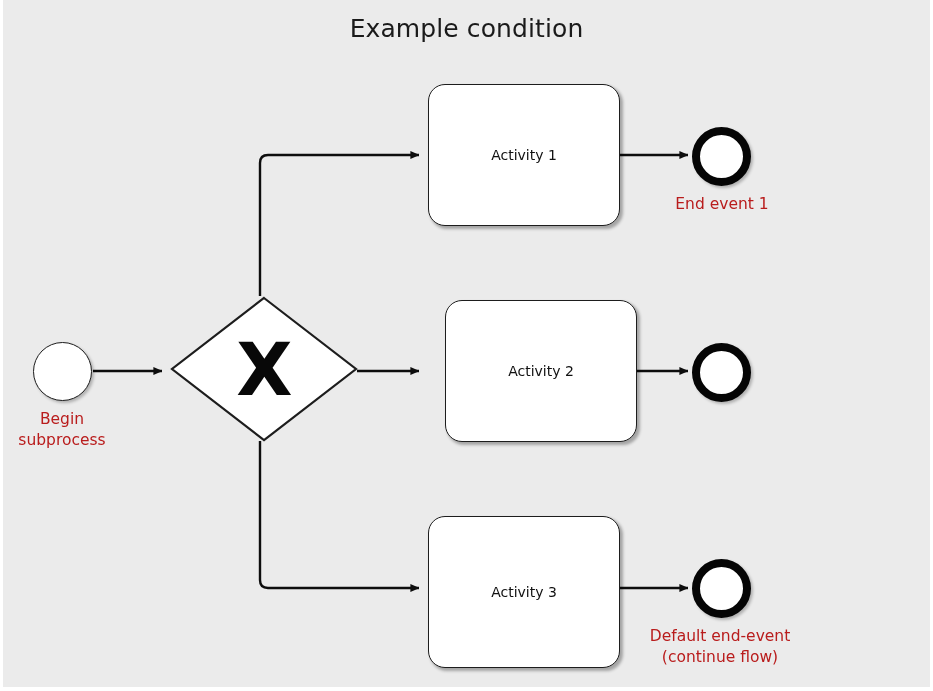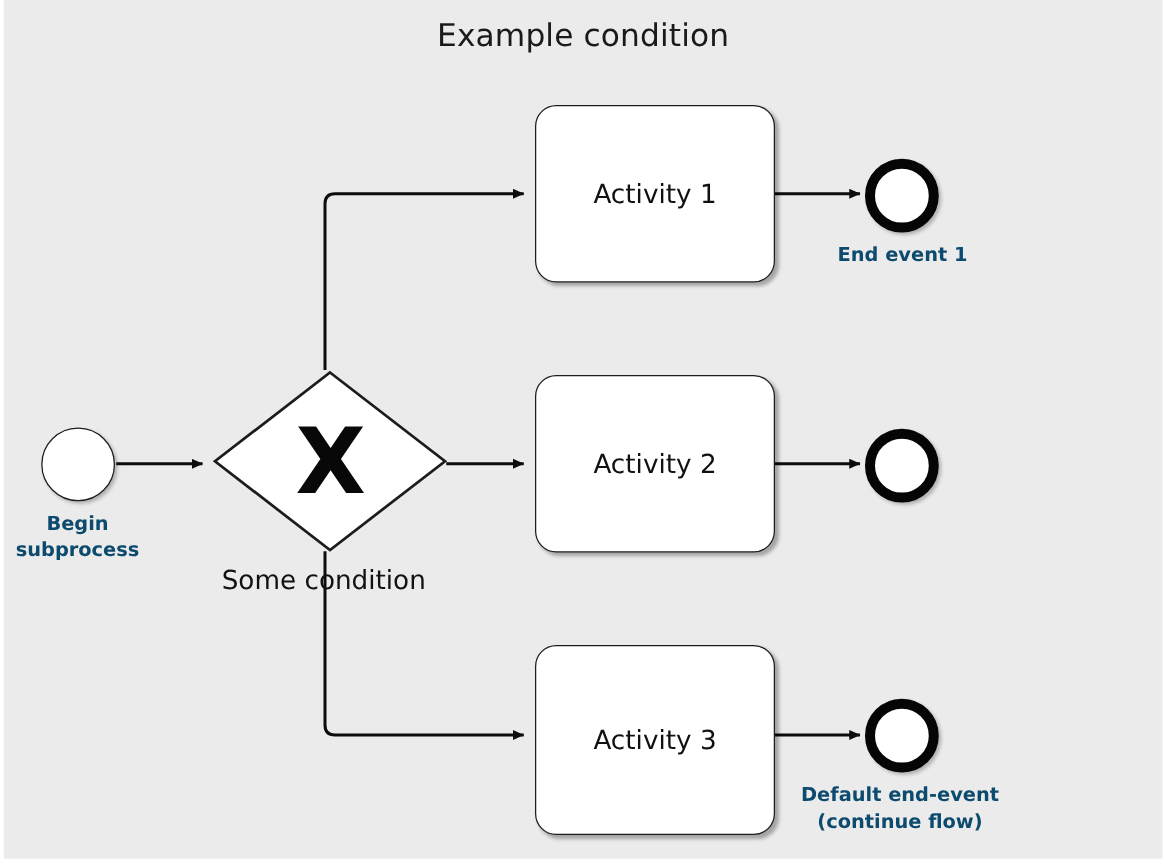--- a/index.html
+++ b/index.html
@@ -42,29 +42,28 @@
     width: 933px;
     text-align: center;
     font-size: 25px;
     color: #1a1a1a;
     letter-spacing: 0.1px;
   }
   .node-label {
     position: absolute;
     text-align: center;
     font-size: 15.5px;
-    color: #0c4a6e;
+    color: #b91c1c;
     line-height: 1.38;
     white-space: pre;
-    font-weight: bold;
   }
   .shape-label {
     position: absolute;
     text-align: center;
-    font-size: 21px;
+    font-size: 14px;
     color: #111111;
     white-space: pre;
   }
   .activity-box {
     position: absolute;
     background: #ffffff;
     border: 1.1px solid #1d1d1d;
     border-radius: 17px;
     box-shadow: 2.5px 2.5px 3px rgba(0,0,0,0.30);
     box-sizing: border-box;
@@ -143,27 +142,26 @@
 
   <div class="start-event" style="left:33px; top:342px; width:59px; height:59px;"></div>
   <div class="node-label" style="left:-28px; top:409px; width:180px;"><span>Begin</span><br><span>subprocess</span></div>
 
   <div class="gateway" style="left:170px; top:296px; width:188px; height:146px;">
     <svg width="188" height="146" viewBox="0 0 188 146">
       <polygon points="94,2 186,73 94,144 2,73" fill="#ffffff" stroke="#1d1d1d" stroke-width="2.2"></polygon>
     </svg>
     <div class="gateway-marker">X</div>
   </div>
-  <div class="shape-label" style="left:159px; top:452px; width:200px;">Some condition</div>
 
   <div class="activity-box" style="left:428px; top:84px; width:192px; height:142px;">
     <span class="shape-label">Activity 1</span>
   </div>
 
-  <div class="activity-box" style="left:428px; top:300px; width:192px; height:142px;">
+  <div class="activity-box" style="left:445px; top:300px; width:192px; height:142px;">
     <span class="shape-label">Activity 2</span>
   </div>
 
   <div class="activity-box" style="left:428px; top:516px; width:192px; height:152px;">
     <span class="shape-label">Activity 3</span>
   </div>
 
   <div class="end-event" style="left:692px; top:127px; width:59px; height:59px;"></div>
   <div class="node-label" style="left:602px; top:194px; width:240px;"><span>End event 1</span><br></div>
 

